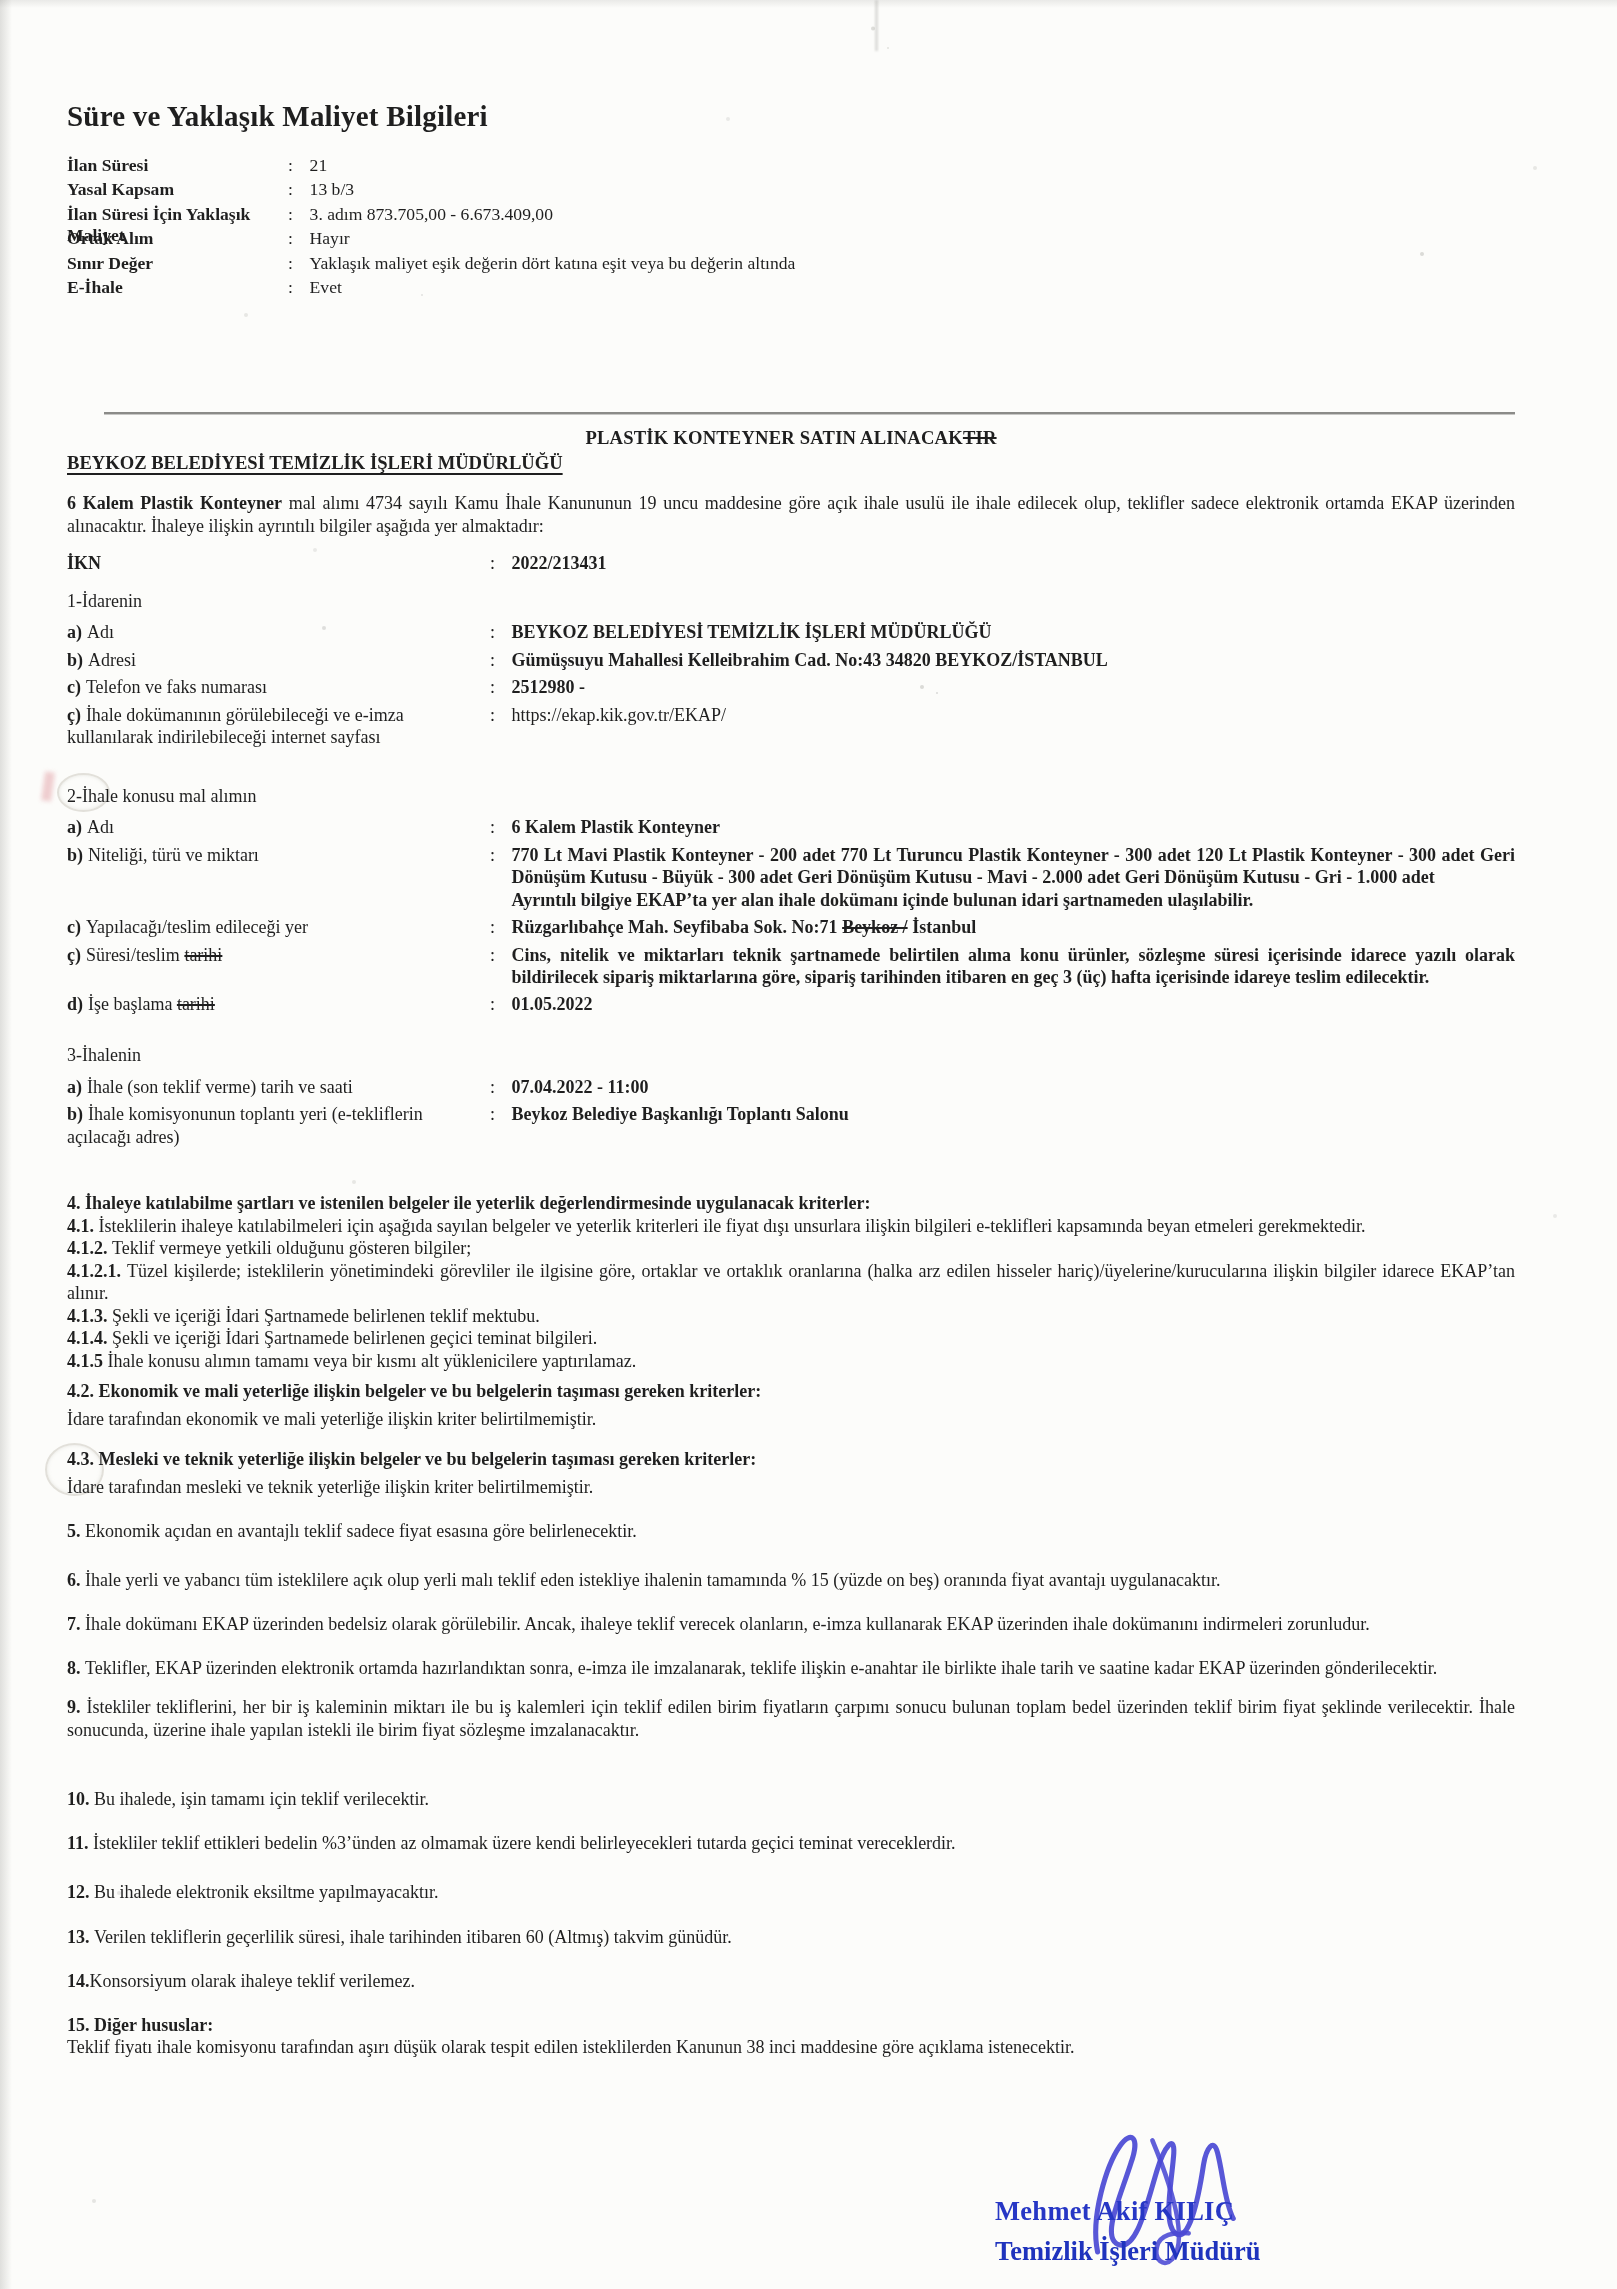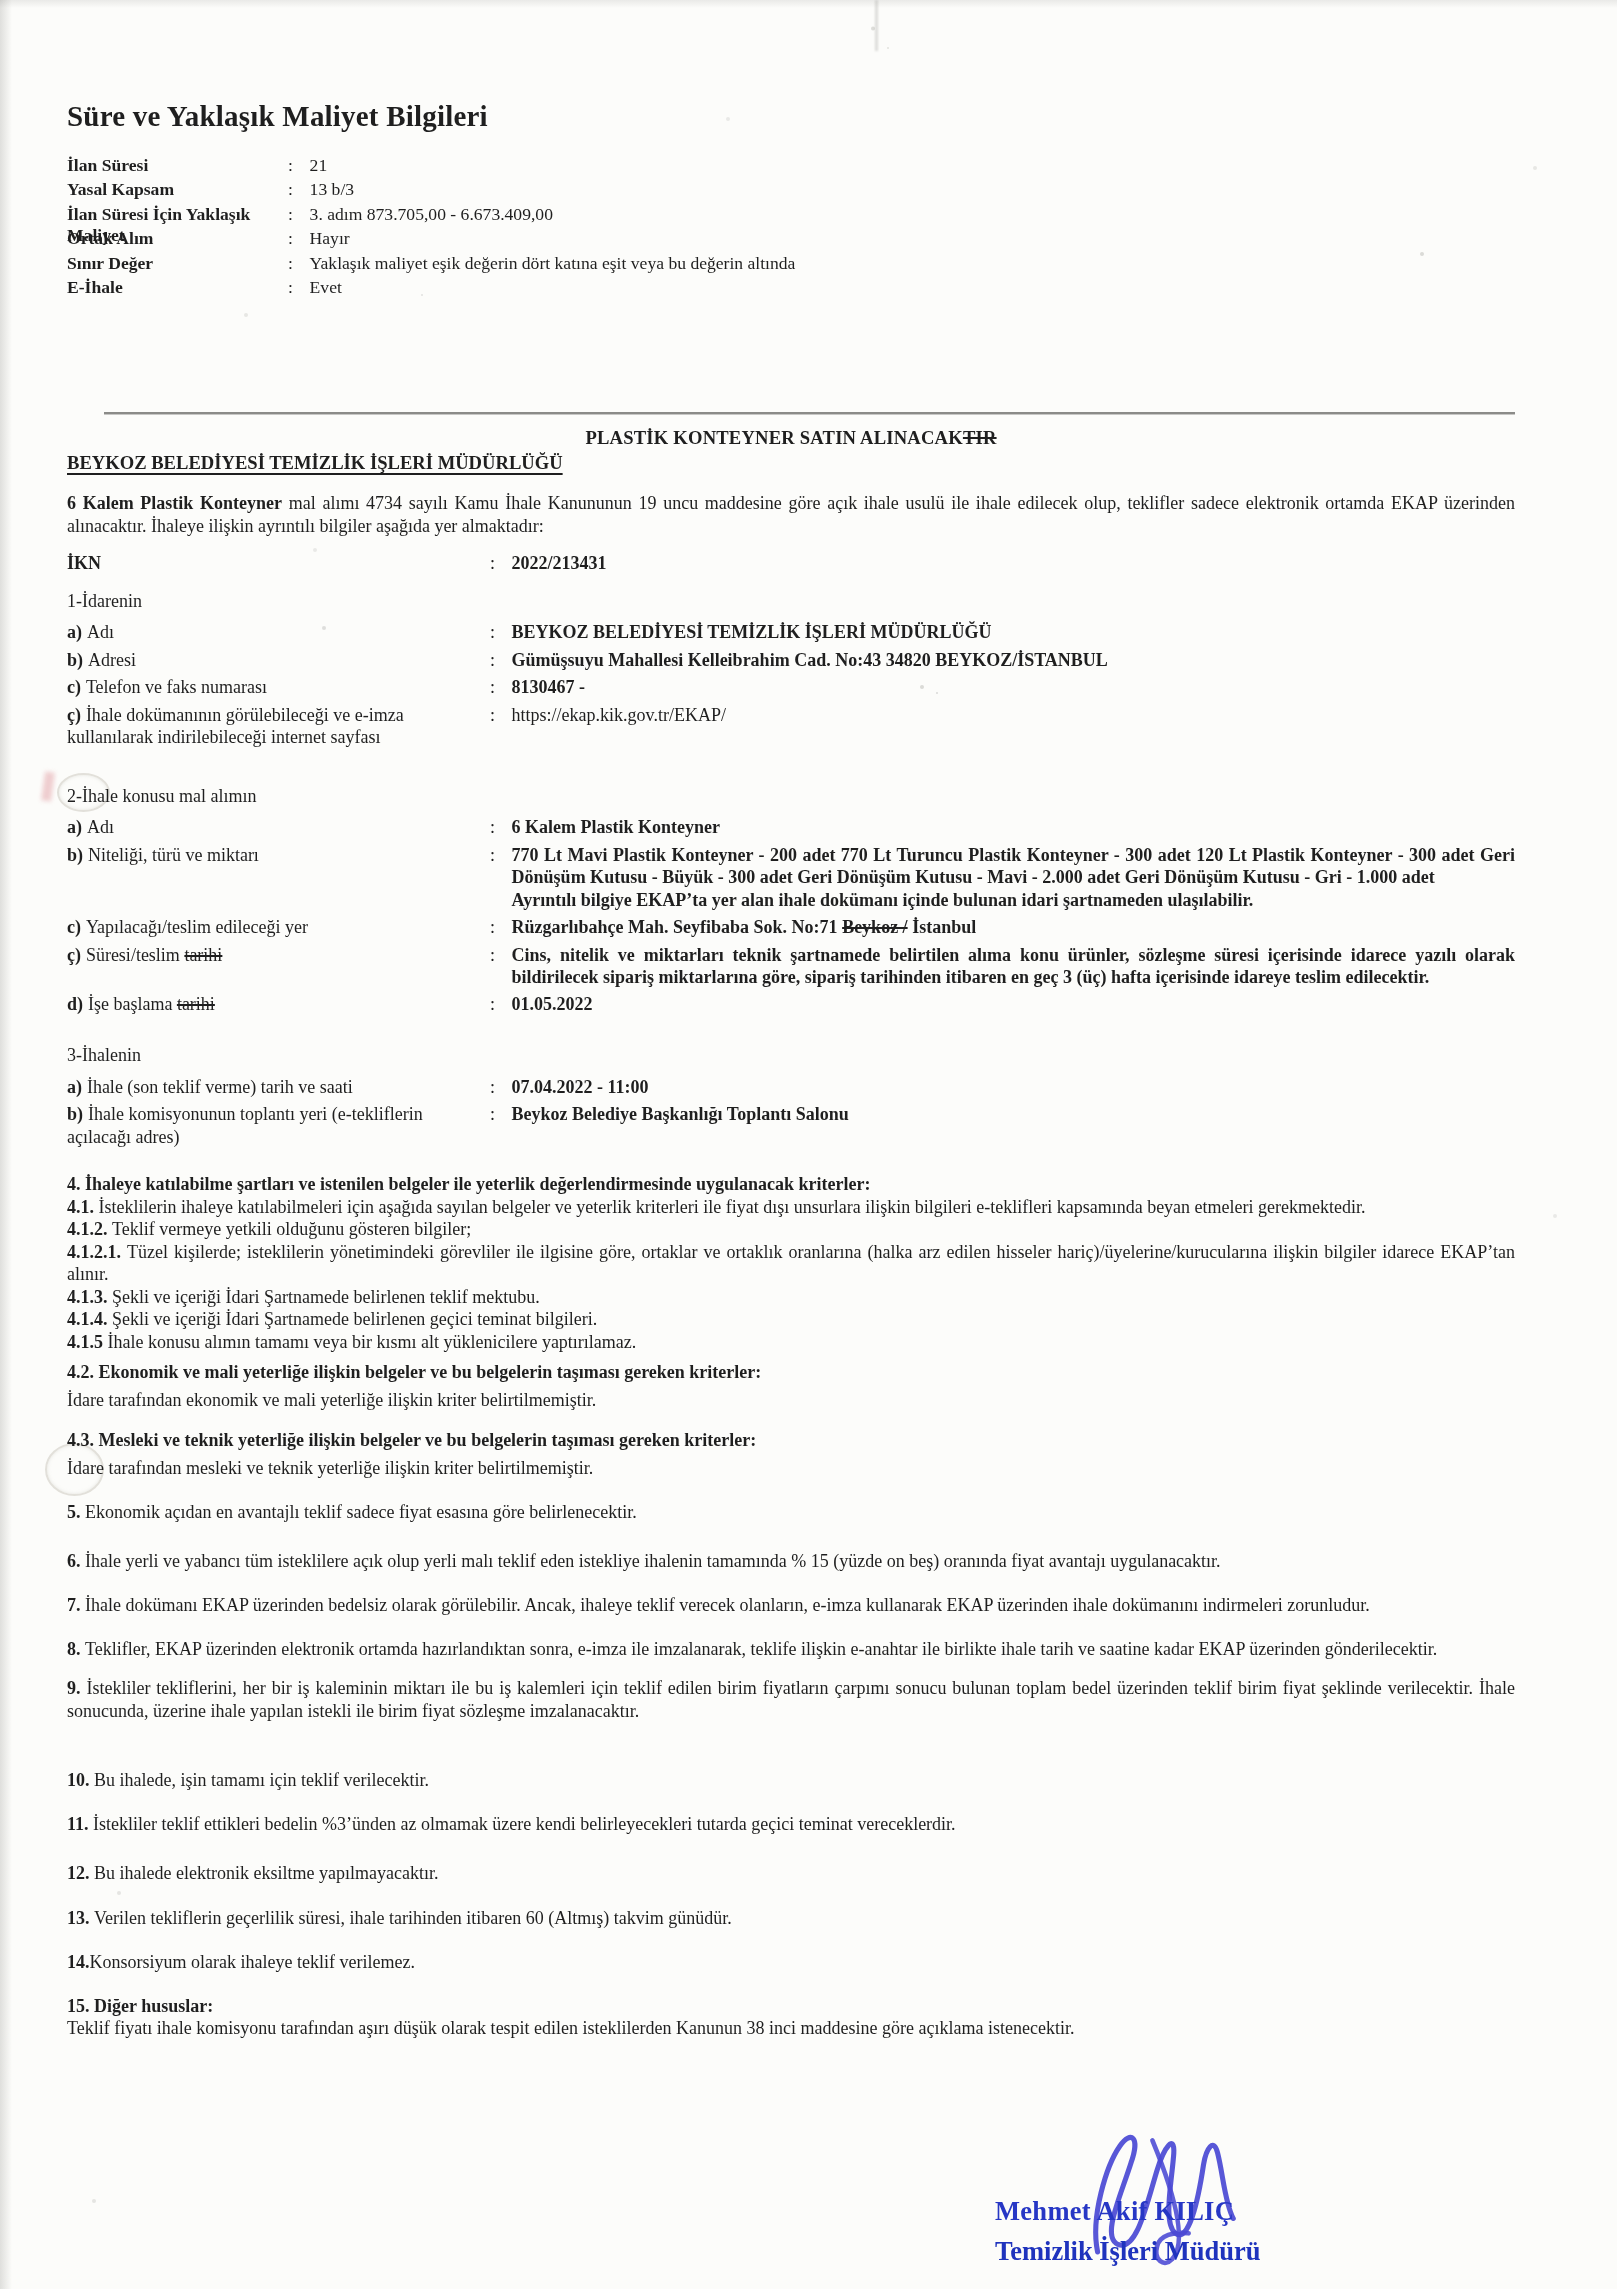--- a/index.html
+++ b/index.html
@@ -68,21 +68,21 @@
   .vjust{text-align:justify;}
   .ikn{margin-top:13.7px;}
   .ikn .lbl,.ikn .val{font-weight:700;}
 
   .sec-head{margin:15.7px 0 9.8px 0;font-size:18px;}
   .sec2-head{margin-top:37px;font-family:Liberation Serif, serif;}
   .sec3-head{margin-top:29px;}
 
   .strike{text-decoration:line-through;text-decoration-thickness:2px;}
 
-  .clauses{margin-top:25px;font-size:18px;line-height:22.5px;}
+  .clauses{margin-top:44px;font-size:18px;line-height:22.5px;}
   .clause{margin:21.6px 0 0 0;text-align:justify;}
   .clause:first-child{margin-top:0;}
   .cnum{font-weight:700;}
   .cbold{font-weight:700;}
   .m0{margin-top:0;}
   .m6{margin-top:5.9px;}
   .m8{margin-top:7.8px;}
   .m17{margin-top:16.7px;}
   .m27{margin-top:26.5px;}
   .m48{margin-top:47px;}
@@ -160,21 +160,21 @@
       <div class="vbold">BEYKOZ BELEDİYESİ TEMİZLİK İŞLERİ MÜDÜRLÜĞÜ</div>
     </div>
     <div class="frow">
       <div><b class="pre">b)</b><span>Adresi</span></div>
       <div>:</div>
       <div class="vbold">Gümüşsuyu Mahallesi Kelleibrahim Cad. No:43 34820 BEYKOZ/İSTANBUL</div>
     </div>
     <div class="frow">
       <div><b class="pre">c)</b><span>Telefon ve faks numarası</span></div>
       <div>:</div>
-      <div class="vbold">8130467 -</div>
+      <div class="vbold">2512980 -</div>
     </div>
     <div class="frow">
       <div><b class="pre">ç)</b><span>İhale dokümanının görülebileceği ve e-imza kullanılarak indirilebileceği internet sayfası</span></div>
       <div>:</div>
       <div>https://ekap.kik.gov.tr/EKAP/</div>
     </div>
 
     <div class="sec-head sec2-head">2-İhale konusu mal alımın</div>
 
     <div class="frow">

